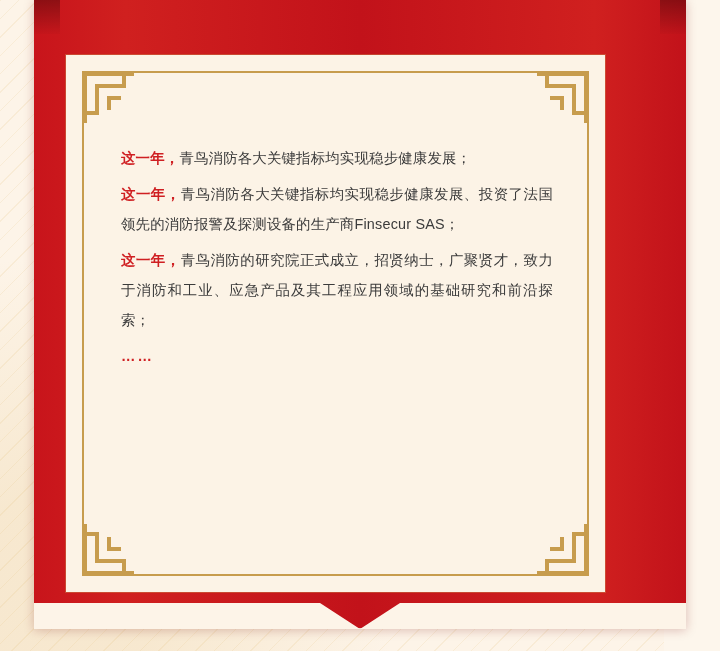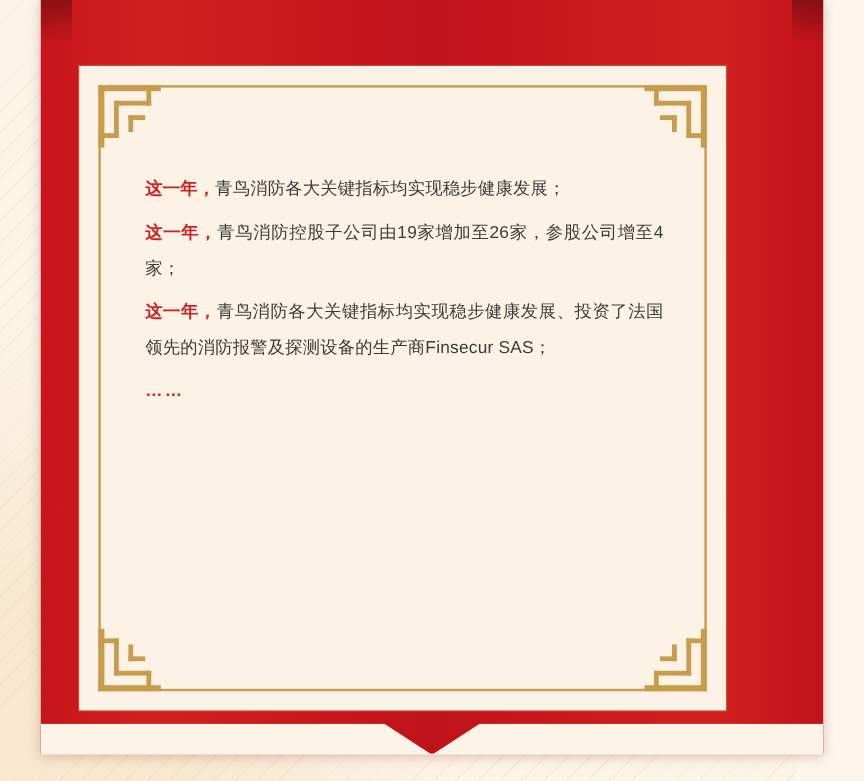--- a/index.html
+++ b/index.html
@@ -203,27 +203,27 @@
         <i class="v4"></i>
     </div>
 
     <div id="content">
 
       <p>
         <span class="lead">这一年，</span><span>青鸟消防各大关键指标均实现稳步健康发展；</span>
       </p>
 
 
-      <p>
-        <span class="lead">这一年，</span><span>青鸟消防控股子公司由19家增加至26家，参股公司增至4家；</span>
-      </p>
 
       <p>
         <span class="lead">这一年，</span><span>青鸟消防各大关键指标均实现稳步健康发展、投资了法国领先的消防报警及探测设备的生产商Finsecur SAS；</span>
       </p>
 
+      <p>
+        <span class="lead">这一年，</span><span>青鸟消防的研究院正式成立，招贤纳士，广聚贤才，致力于消防和工业、应急产品及其工程应用领域的基础研究和前沿探索；</span>
+      </p>
 
 
       <p class="ellipsis">……</p>
 
     </div>
   </div>
 </div>
 
 </body></html>

